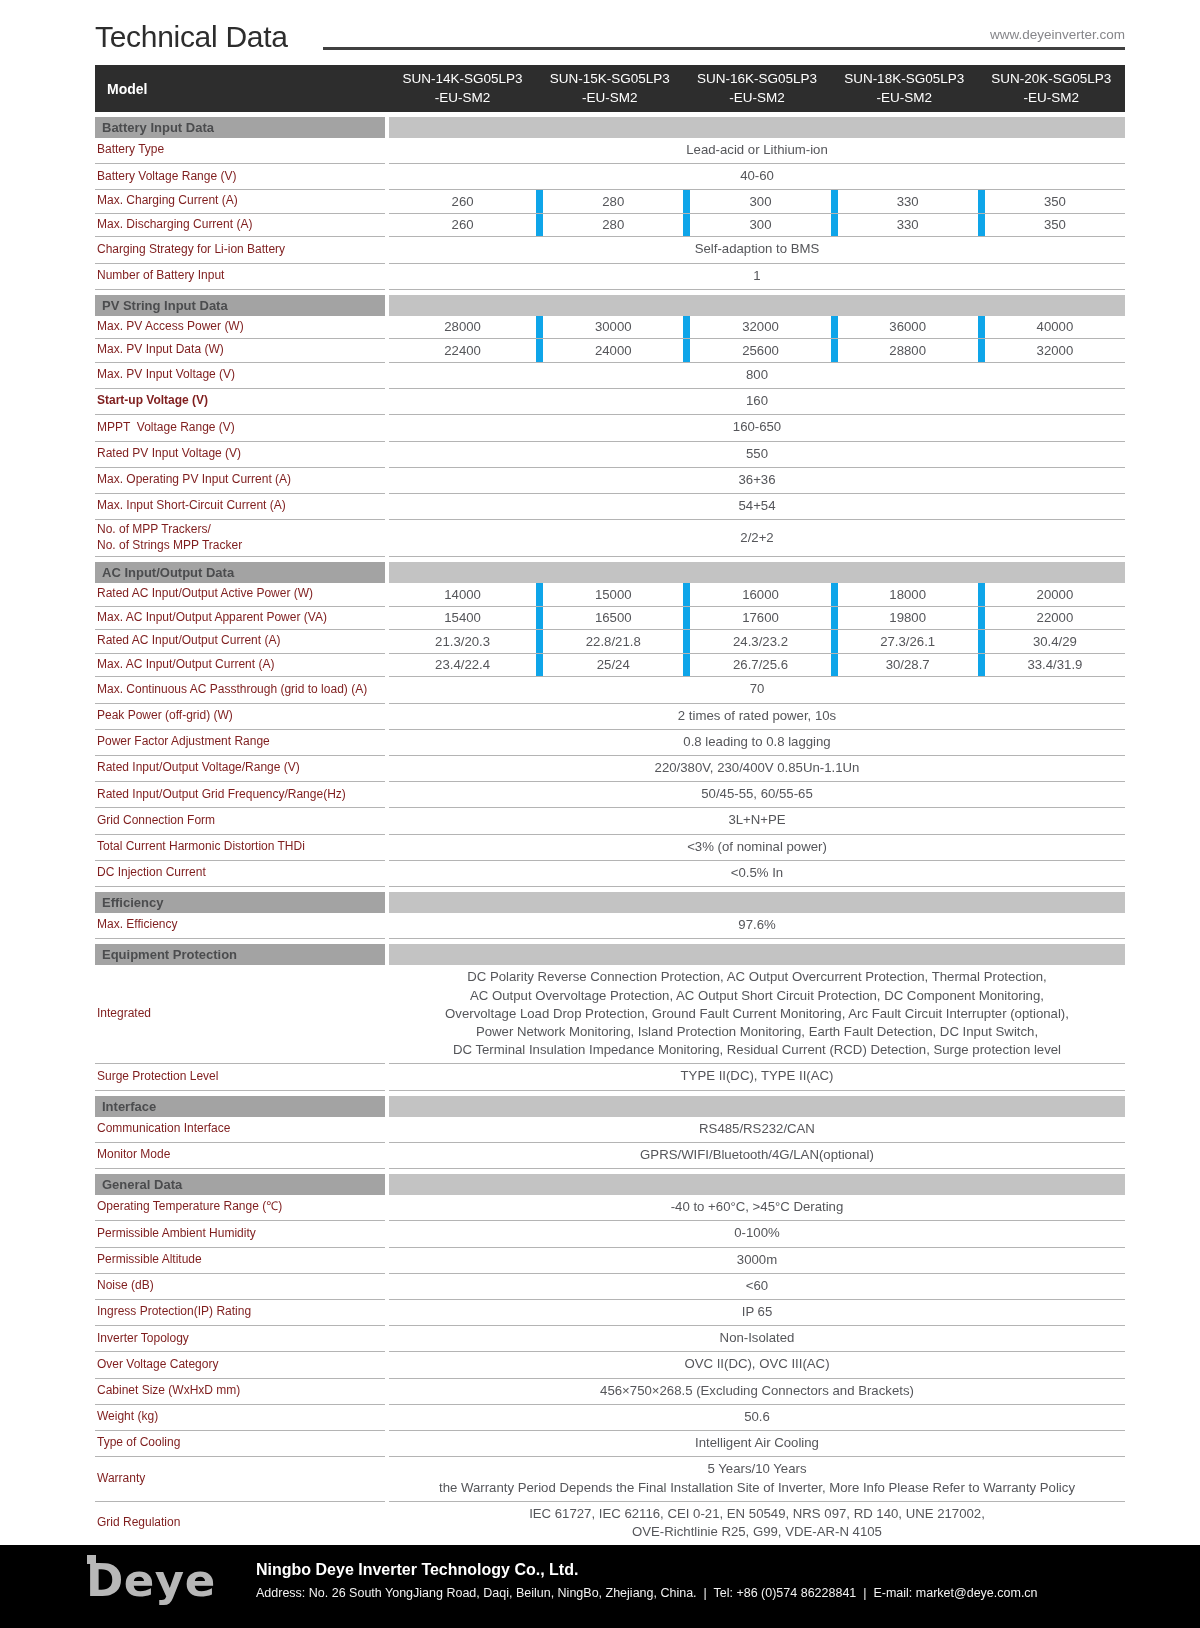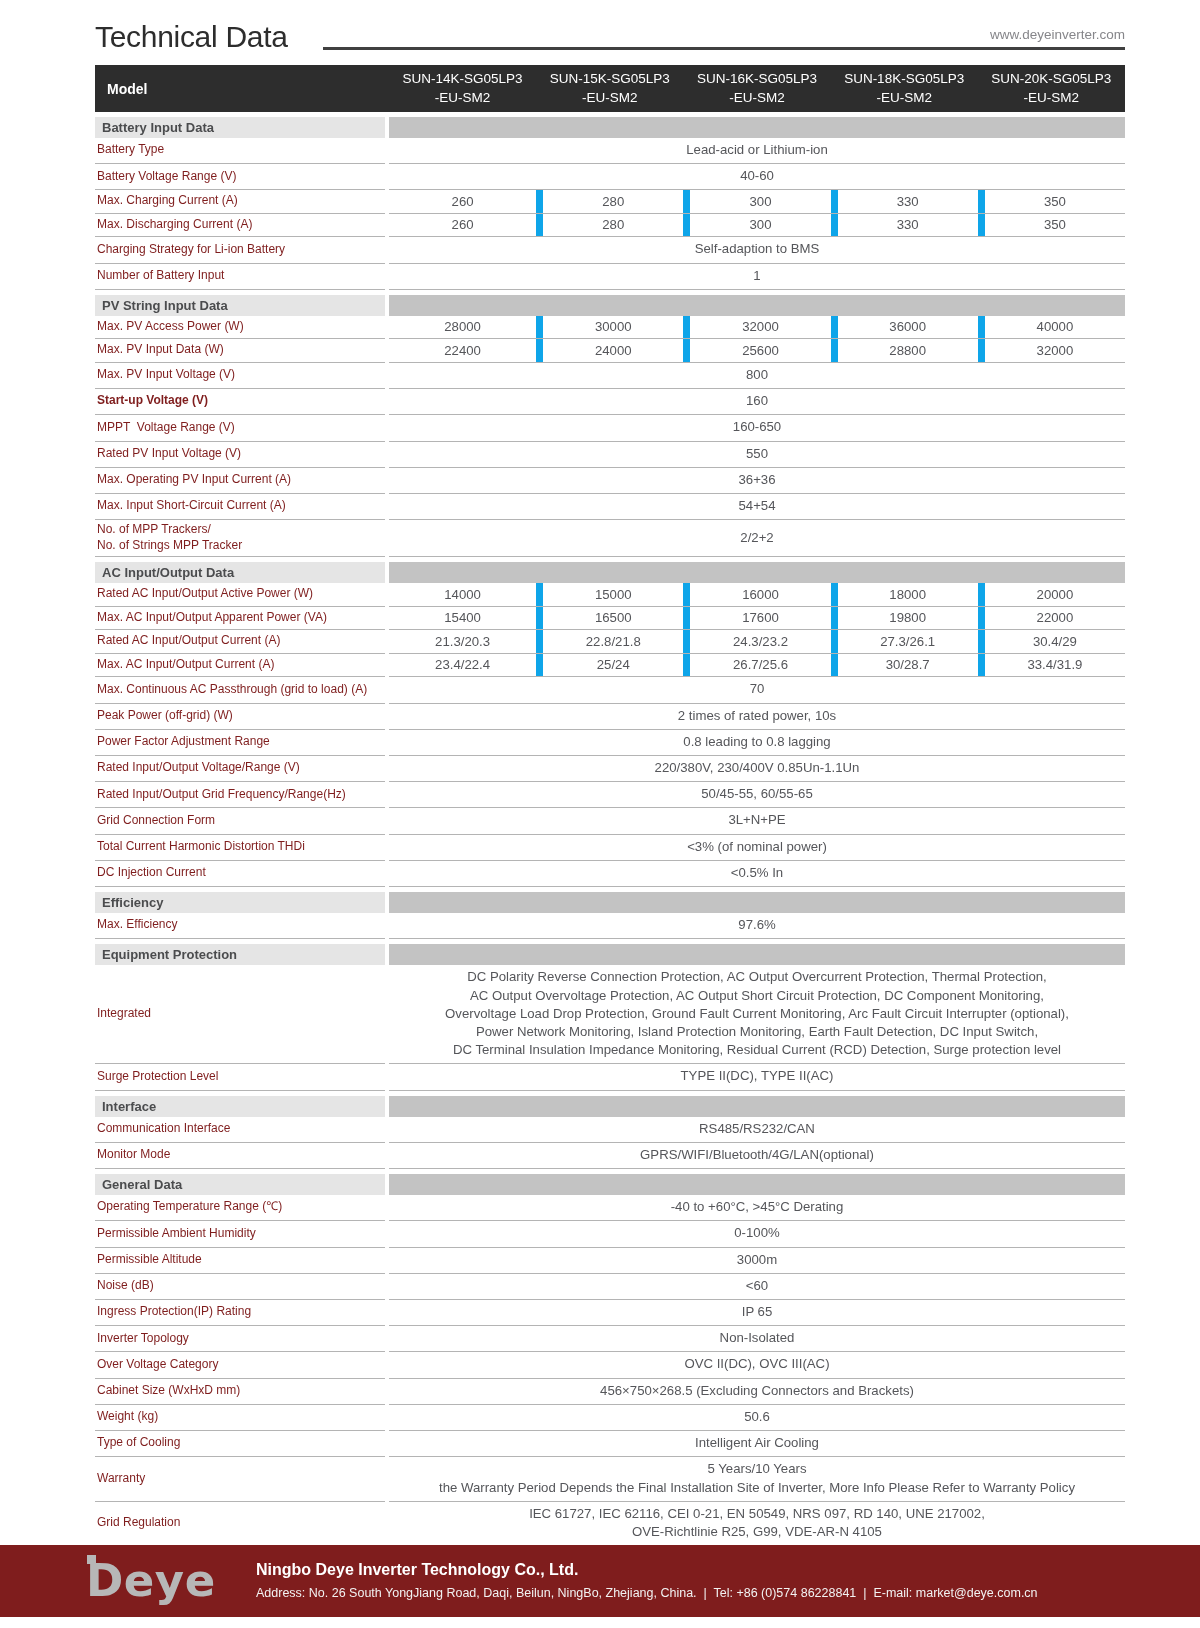--- a/index.html
+++ b/index.html
@@ -12,34 +12,34 @@
   .website { position: absolute; right: 0; top: 7px; font-size: 13.5px; color: #86868a; }
 
   
   .spec-table { position: absolute; left: 95px; top: 65px; width: 1030px; }
 
   .model-bar { display: grid; grid-template-columns: 294px repeat(5, 147.2px); background: #2d2d2d; height: 47px; align-items: center; }
   .model-label { padding-left: 12px; color: #ffffff; font-weight: bold; font-size: 14px; }
   .model-col { color: #ffffff; font-size: 13.5px; text-align: center; line-height: 1.35; white-space: pre-line; }
 
   .section-row { display: grid; grid-template-columns: 290px 4px 736px; height: 21px; margin-top: 5px; }
-  .section-title { background: #e5e5e5; font-size: 13px; font-weight: bold; color: #4b4c4e; line-height: 21px; padding-left: 7px; white-space: pre; }
+  .section-title { background: #a3a3a3; font-size: 13px; font-weight: bold; color: #4b4c4e; line-height: 21px; padding-left: 7px; white-space: pre; }
   .section-fill { background: #c3c3c3; grid-column: 3; }
 
   .spec-row { display: grid; grid-template-columns: 290px 4px 736px; min-height: 23.5px; }
   .row-label { border-bottom: 1px solid #b4b4b4; font-size: 12px; color: #7f1d1d; display: flex; align-items: center; padding: 2px 0 3px 2px; line-height: 1.3; white-space: pre; }
   .row-label.bold { font-weight: bold; }
   .row-vals { grid-column: 3; border-bottom: 1px solid #b4b4b4; }
   .row-vals.cells { display: grid; grid-template-columns: repeat(5, 1fr); }
   .value-cell { display: flex; align-items: center; justify-content: center; font-size: 13.2px; color: #55565a; border-left: 7px solid #0ea5e9; padding: 2px 0 3px 0; }
   .value-cell.first { border-left: none; }
   .row-vals.span { display: flex; align-items: center; justify-content: center; text-align: center; font-size: 13.2px; color: #55565a; line-height: 1.38; white-space: pre-line; padding: 3px 4px 4px 4px; }
 
   
-  .page-footer { position: absolute; left: 0; top: 1545px; width: 1200px; height: 72px; background: #7f1d1d; }
+  .page-footer { position: absolute; left: 0; top: 1545px; width: 1200px; height: 83px; background: #000000; }
   .deye-logo { position: absolute; left: 86px; top: 13px; color: #b7b7b7; font-size: 45px; font-weight: bold; font-family: "DejaVu Sans", sans-serif; letter-spacing: 0.5px; line-height: 1; }
   .logo-dot { position: absolute; left: 1px; top: -3px; width: 9px; height: 9px; background: #b7b7b7; }
   .company-block { position: absolute; left: 256px; top: 16px; }
   .company-name { color: #ffffff; font-size: 16px; font-weight: bold; margin-bottom: 7px; white-space: pre; }
   .company-address { color: #f2f2f2; font-size: 12.5px; white-space: pre; }
 </style>
 </head>
 <body>
 
 <div class="page-header">

